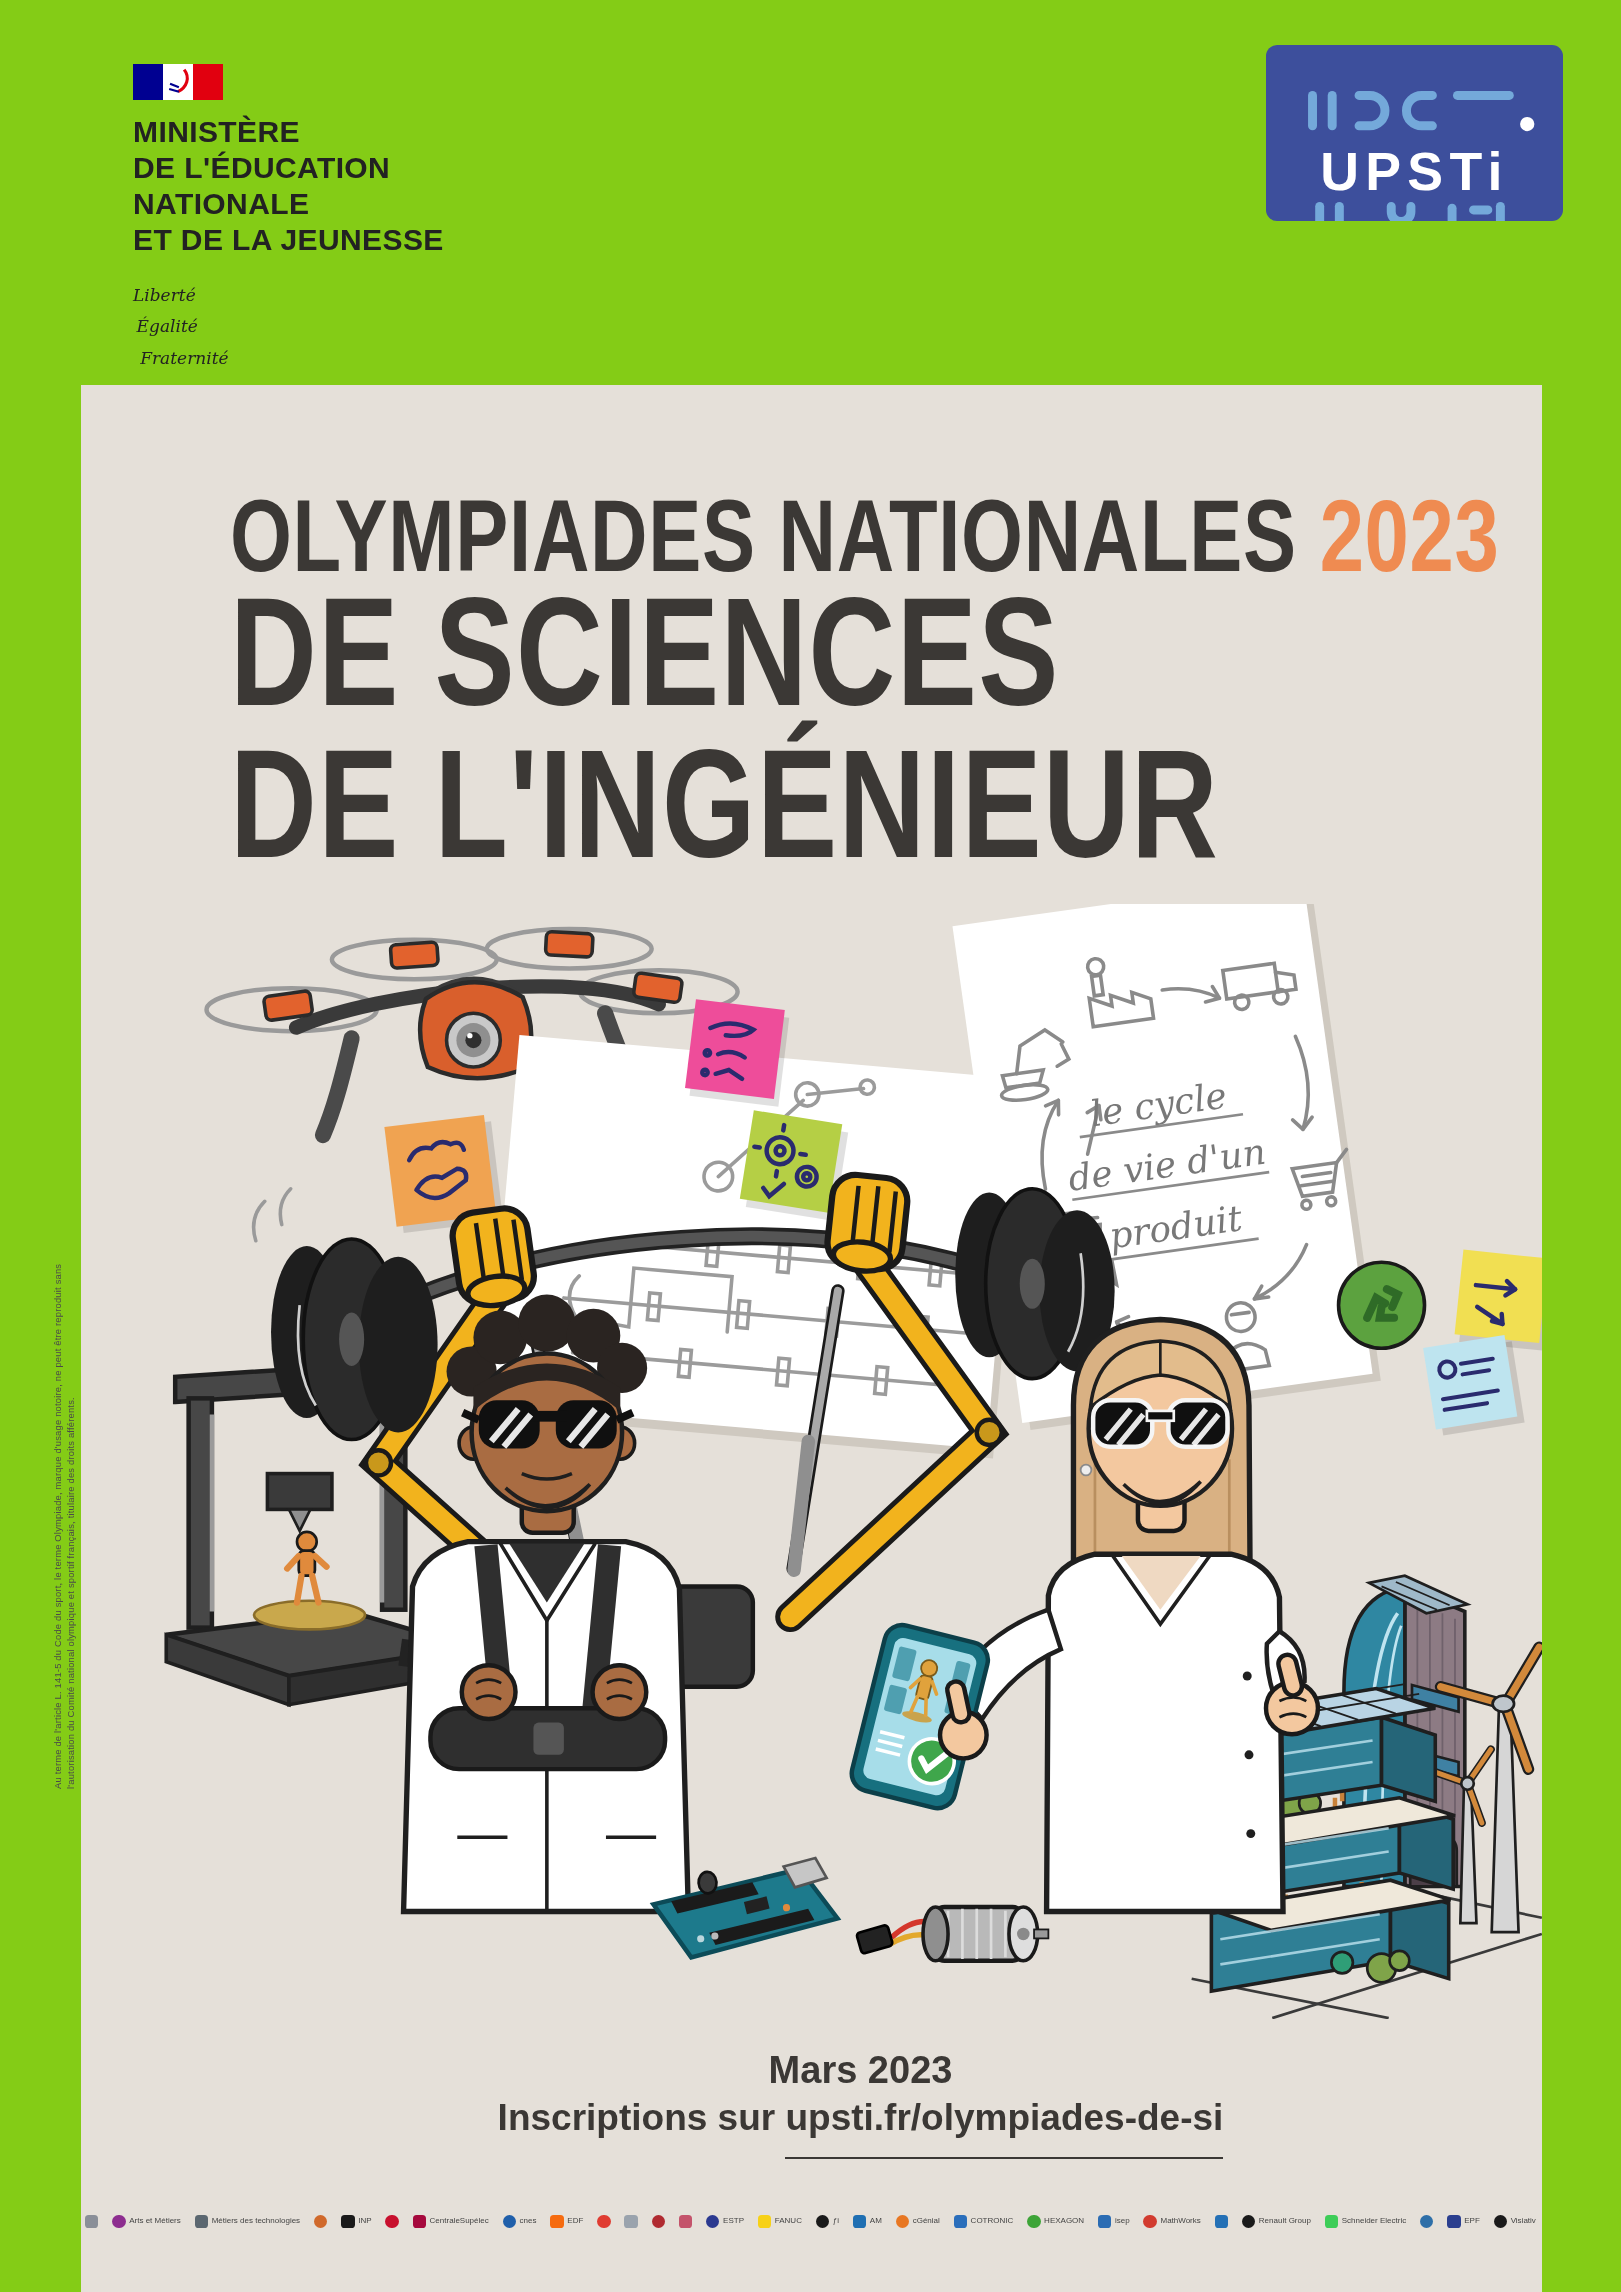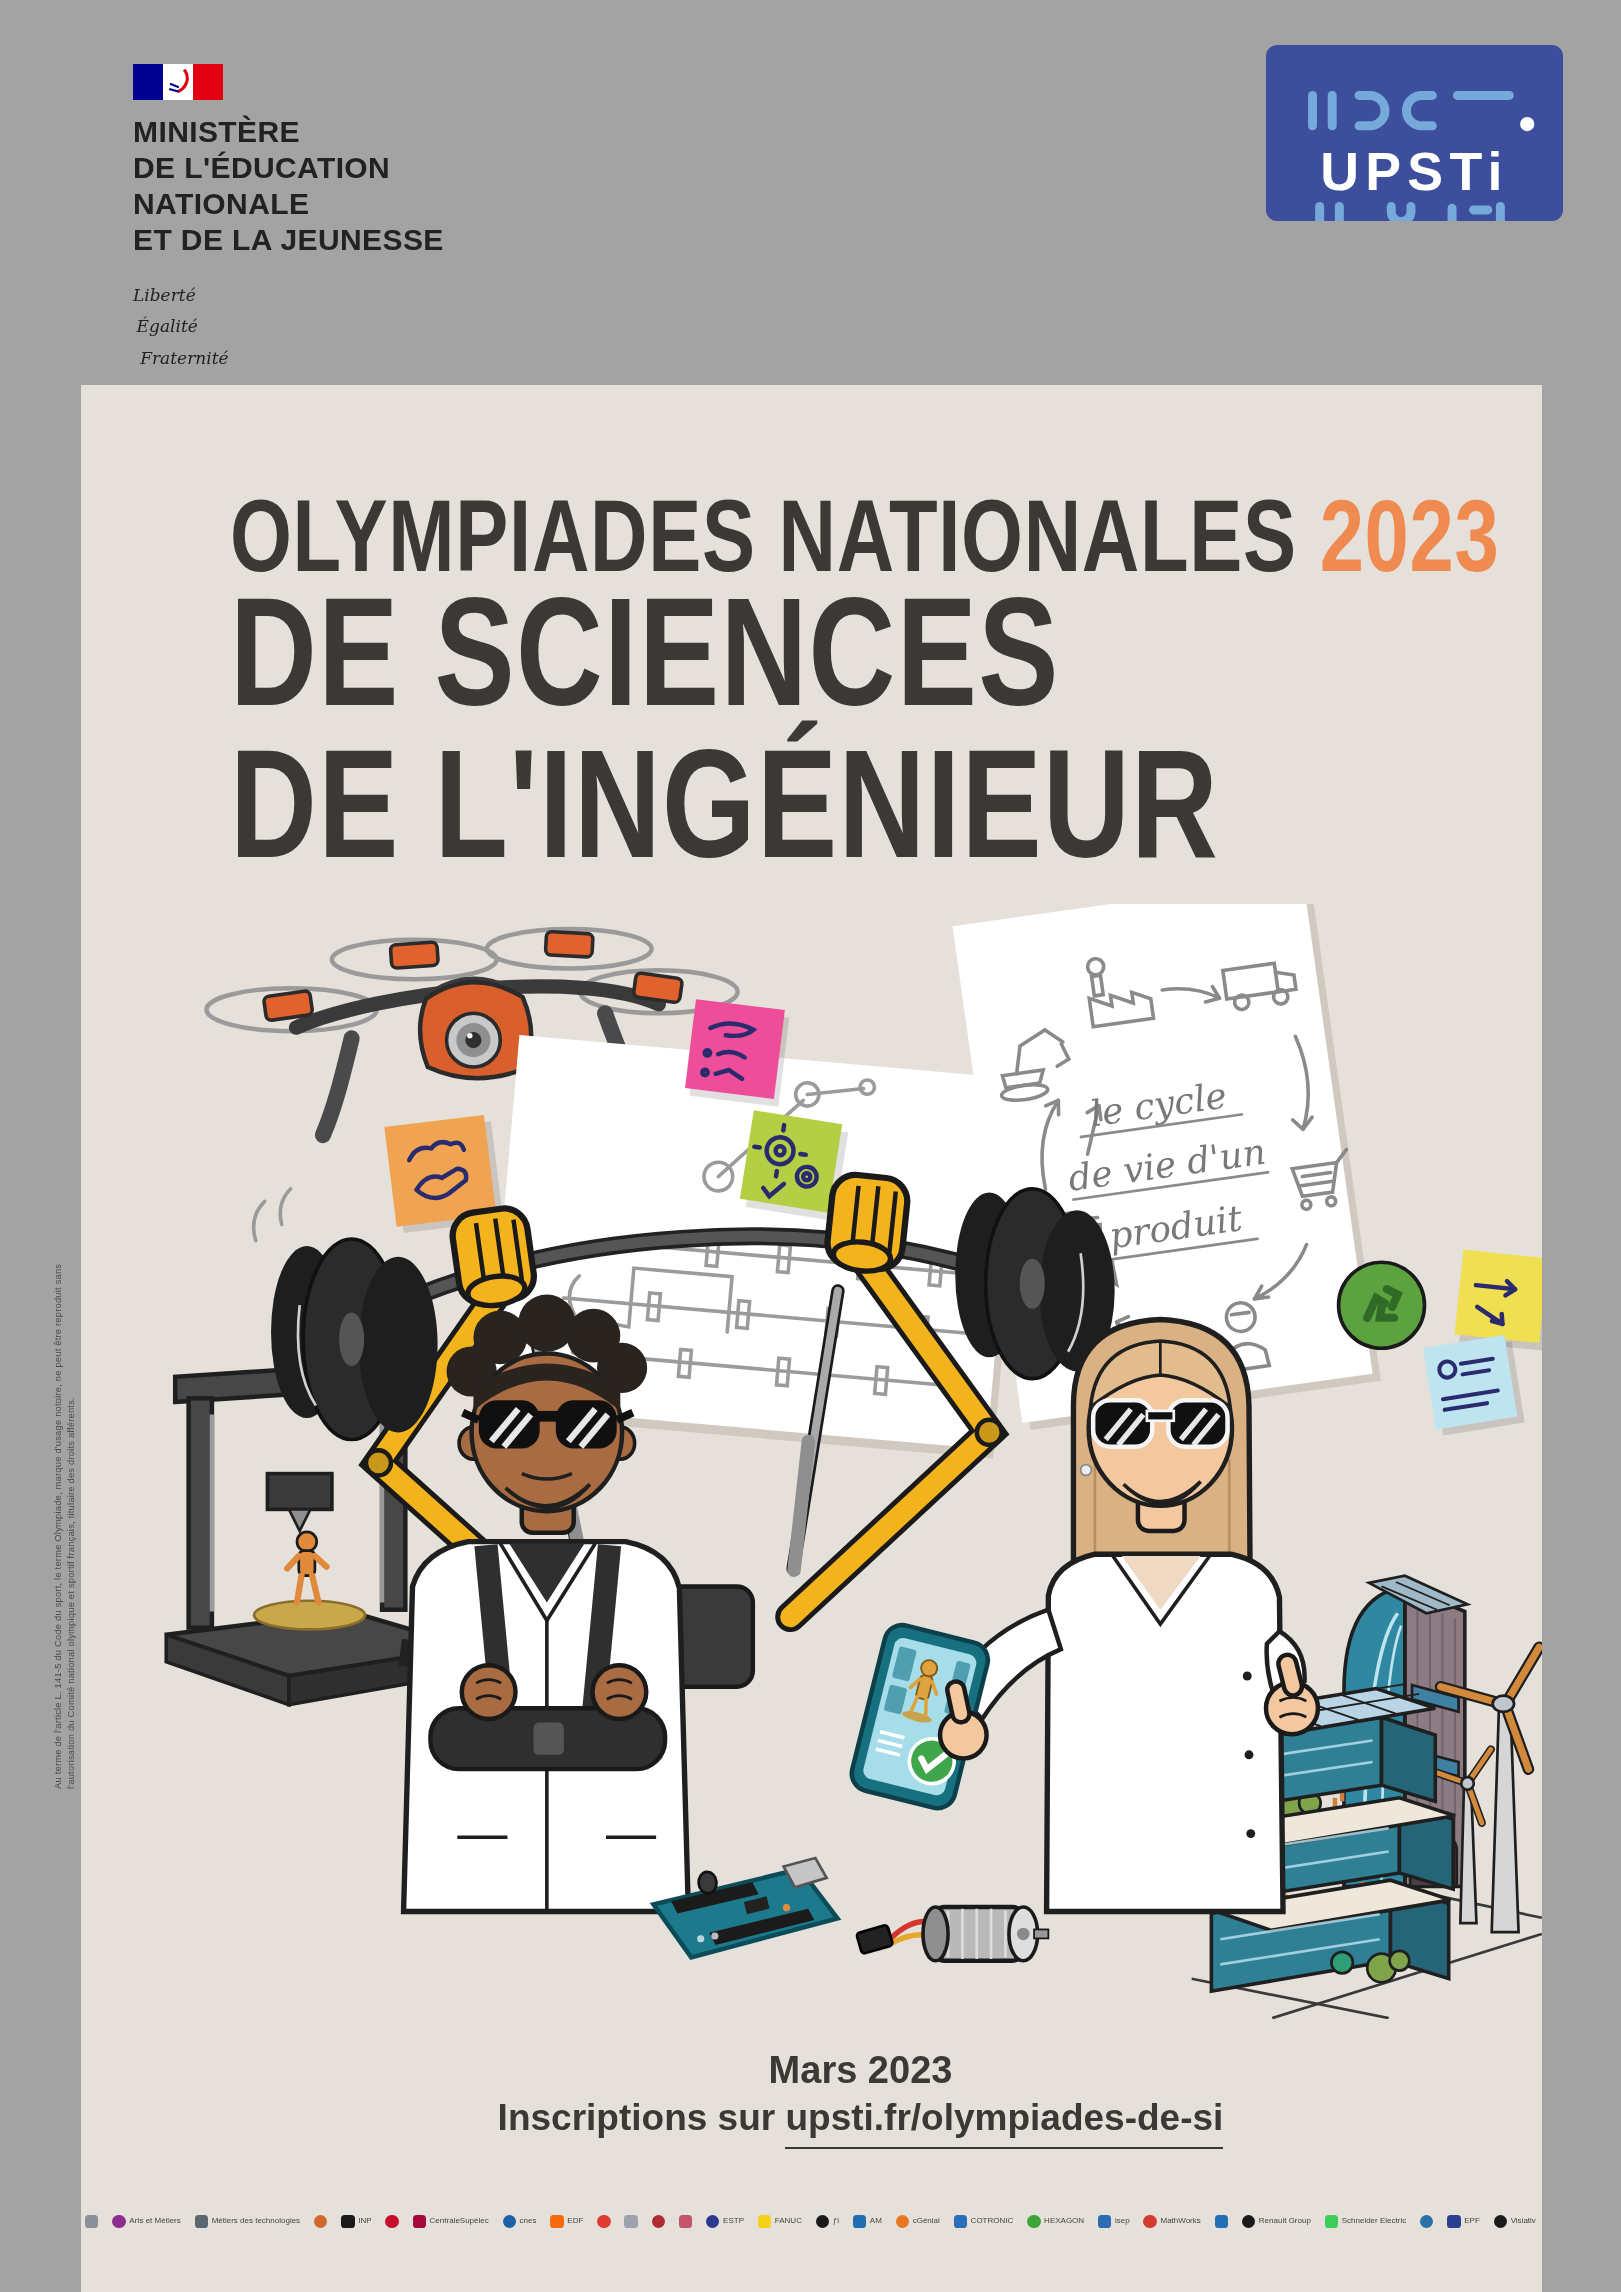--- a/index.html
+++ b/index.html
@@ -1,16 +1,16 @@
 <!DOCTYPE html>
 <html style="font-size:14.3px"><head>
 <meta charset="utf-8">
 <style>
   html,body{margin:0;padding:0;background:#888;}
-  .page{position:relative;width:1622px;height:2293px;background:#a3a3a3;overflow:hidden;
+  .page{position:relative;width:1622px;height:2293px;background:#84cc16;overflow:hidden;
         font-family:"Liberation Sans",sans-serif;color:#1f1f1f;}
   
   .ministry{position:absolute;left:133px;top:64px;}
   .flag{display:flex;width:91px;height:36px;margin-bottom:14.3px;}
   .flag .b{width:30px;background:#000091;}
   .flag .w{width:30px;background:#fff;position:relative;}
   .flag .r{width:30px;background:#E1000F;}
   .ministry-lines{font-weight:700;font-size:30px;line-height:1.2;letter-spacing:0.4px;color:#222;}
   .motto{margin-top:21.5px;font-family:"DejaVu Serif",serif;font-style:italic;font-size:17px;line-height:1.85;color:#222;}
   .motto span{display:block;}
@@ -24,21 +24,21 @@
       color:#3B3835;transform:scaleX(.78);transform-origin:left top;letter-spacing:0.9px;}
   .t1 .year{color:#EF8B51;}
   .t23{position:absolute;left:149px;white-space:nowrap;font-weight:700;font-size:154px;line-height:1;
       color:#3B3835;transform:scaleX(.78);transform-origin:left top;letter-spacing:1.8px;}
   .t2{top:190px;} .t3{top:342px;}
   .illu{position:absolute;left:0;top:519px;}
   .footer-text{position:absolute;left:0;width:100%;text-align:center;transform:translateX(49px);
       color:#3B3835;font-weight:700;}
   .date-line{top:1664px;font-size:38px;}
   .insc-line{top:1712px;font-size:37px;font-weight:600;}
-  .insc-line .url{border-bottom:2.7px solid #3B3835;padding-bottom:9px;}
+  .insc-line .url{border-bottom:2.7px solid #3B3835;padding-bottom:19px;}
   
   .legal{position:absolute;left:52px;top:1225px;height:564px;width:29px;
       writing-mode:vertical-rl;transform:rotate(180deg);
       font-size:9.4px;line-height:1.35;color:#4a4a4a;letter-spacing:0.2px;}
   
   .strip{position:absolute;left:85px;top:2201px;width:1451px;height:41px;
       display:flex;align-items:center;justify-content:space-between;}
   .partner{display:flex;align-items:center;gap:3.6px;}
   .pg{display:inline-block;width:13.4px;height:13.4px;border-radius:3.6px;flex:none;}
   .partner:nth-child(even) .pg{border-radius:50%;}

